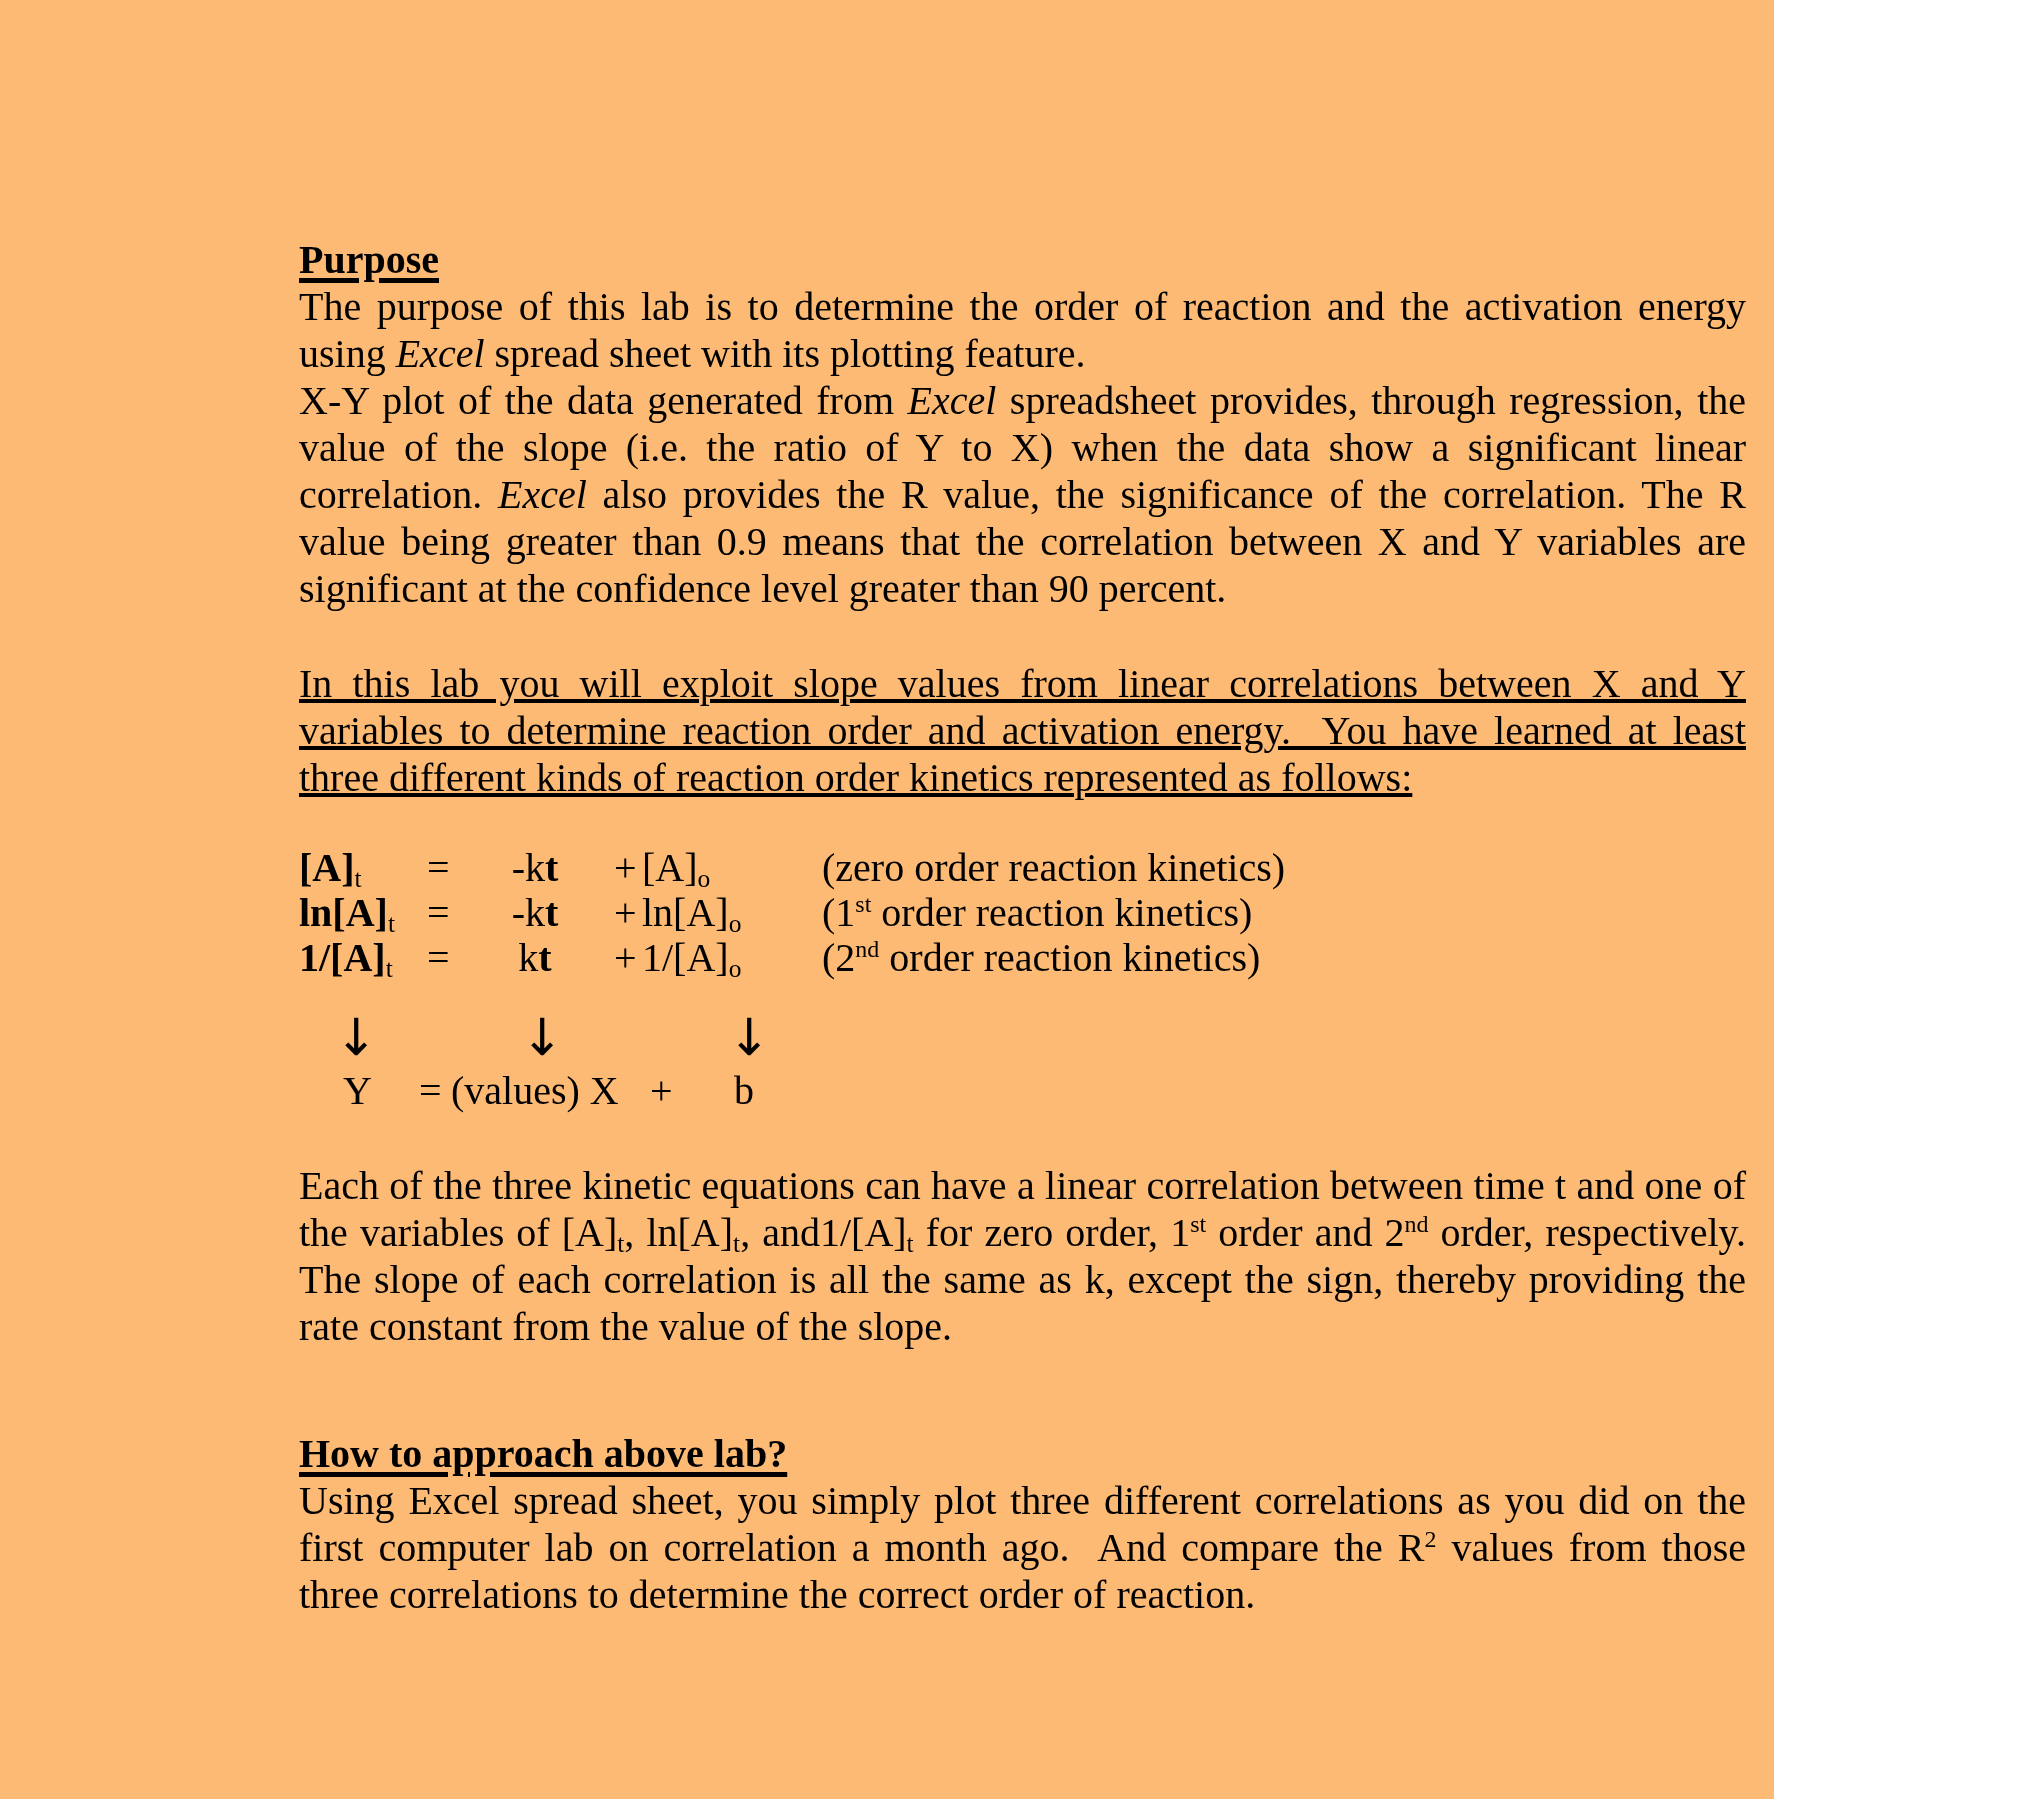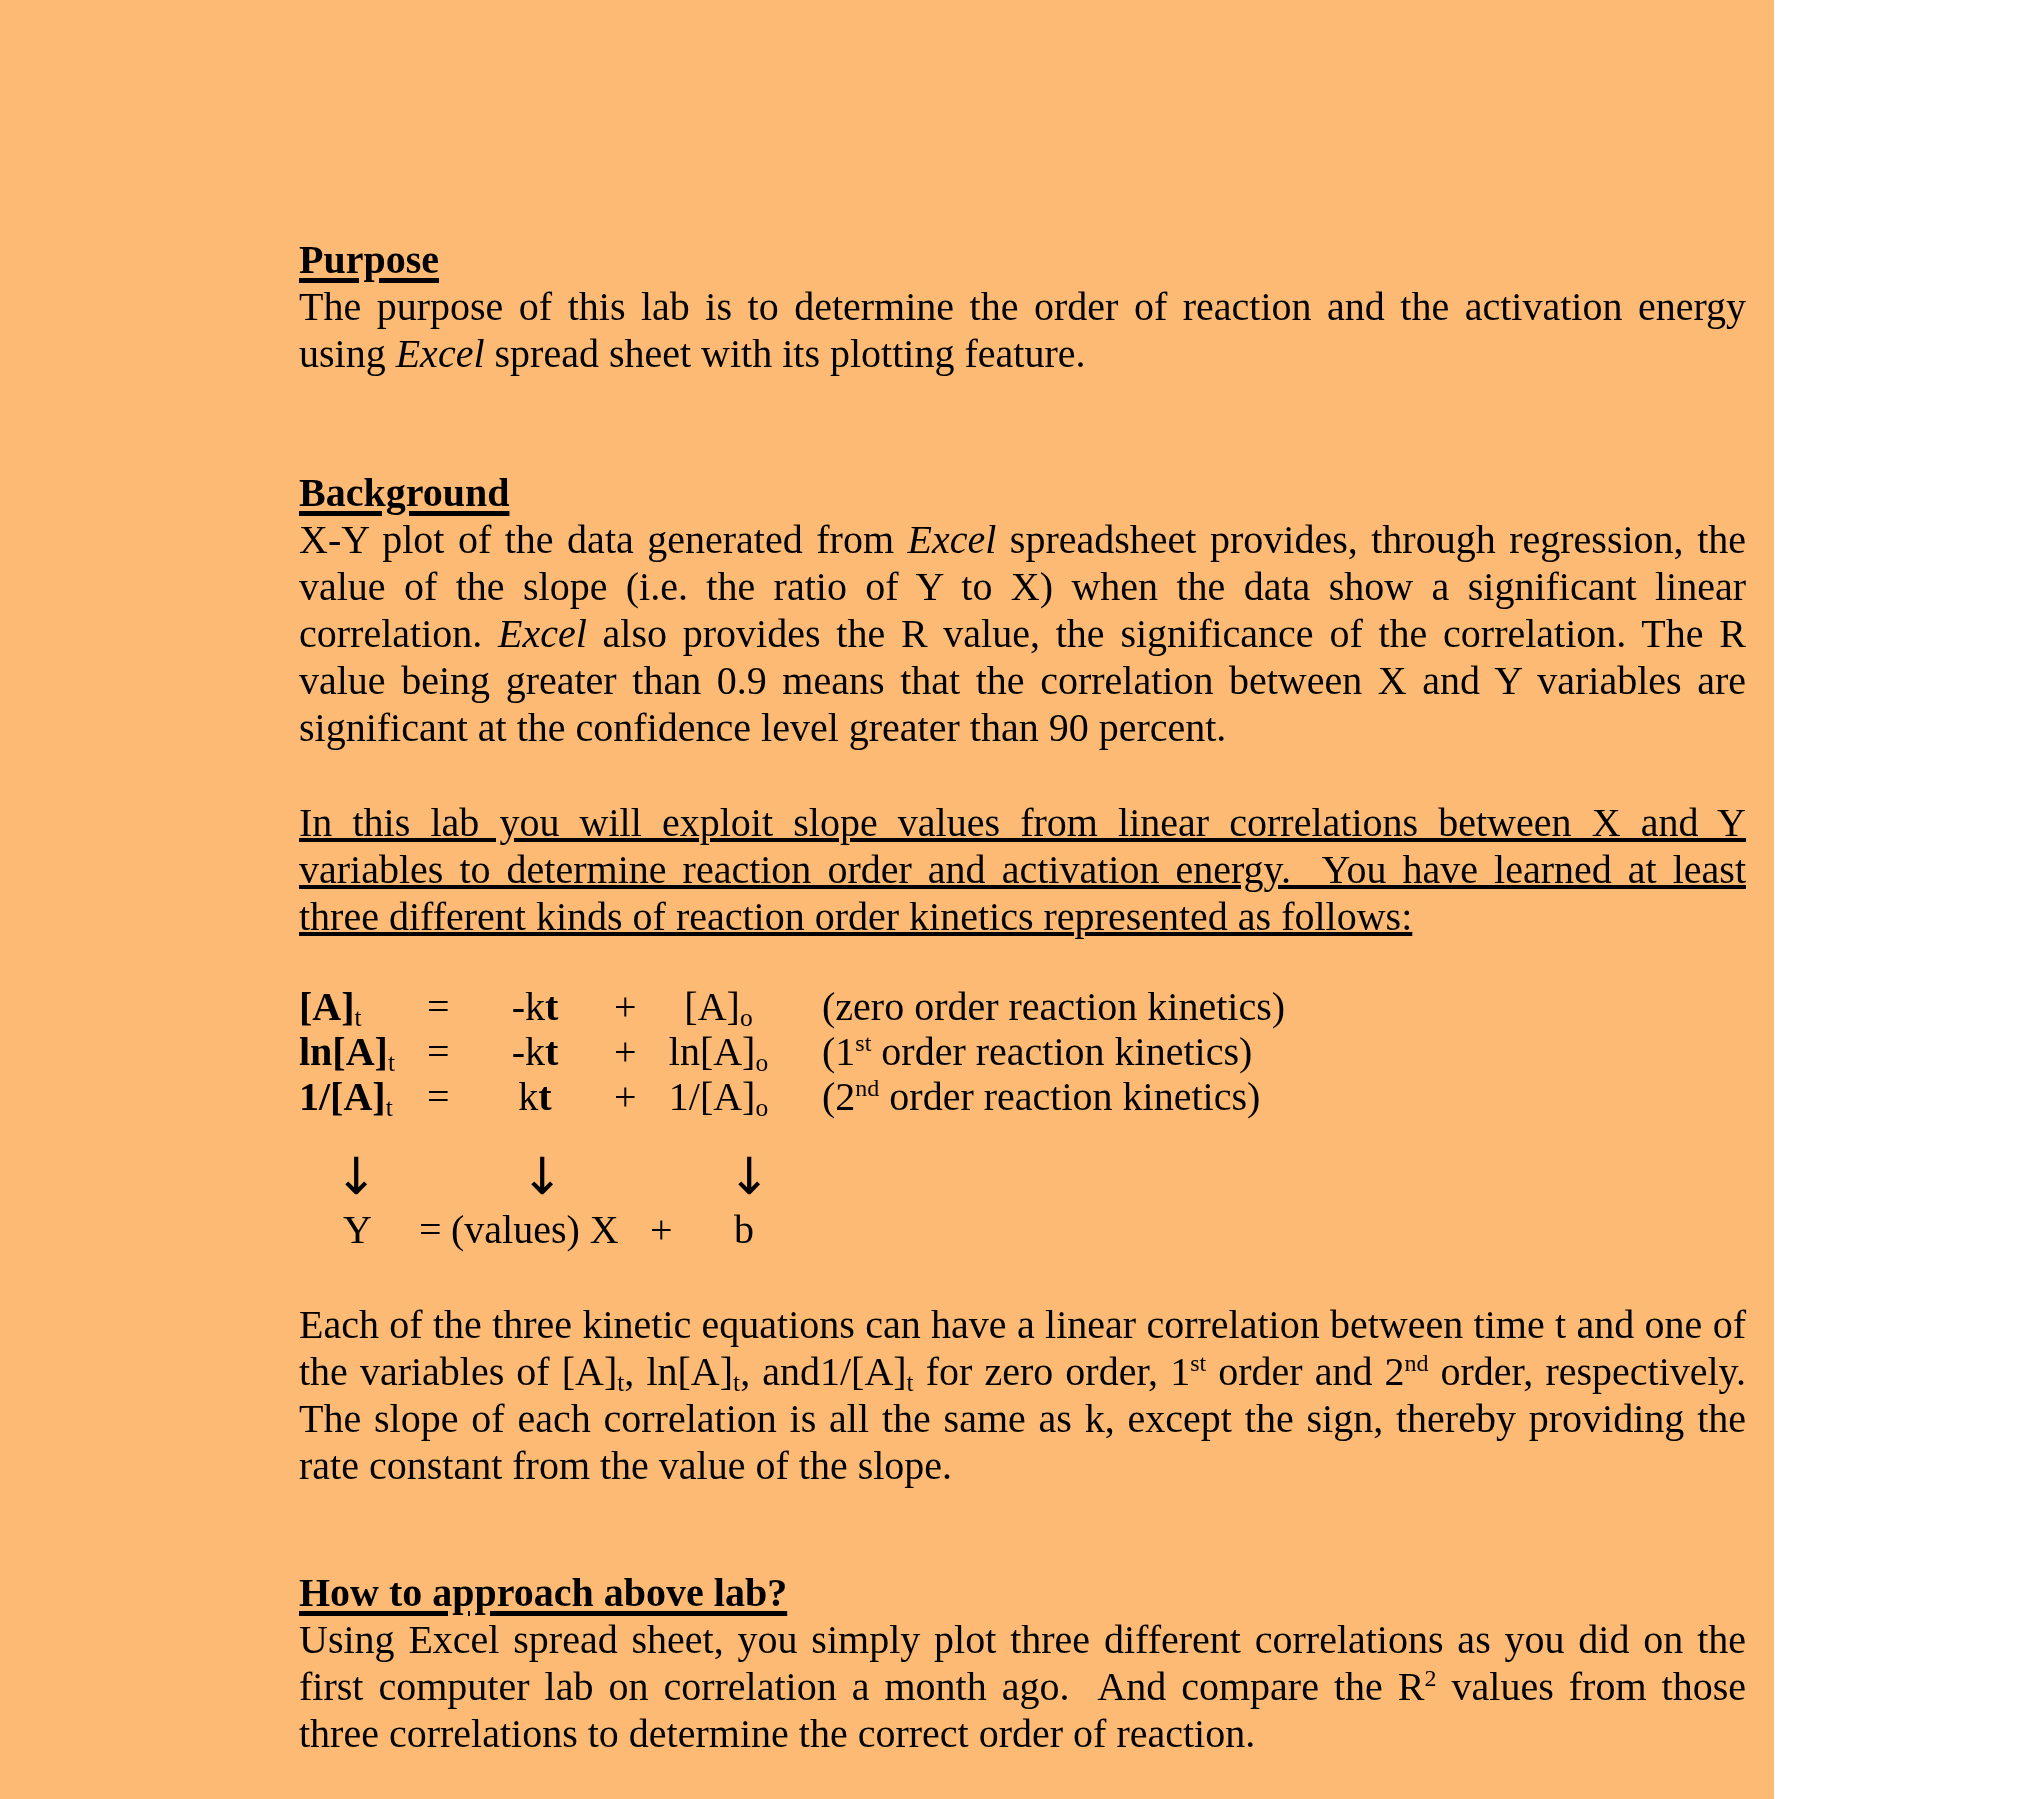--- a/index.html
+++ b/index.html
@@ -40,21 +40,21 @@
   #equations { margin-top: 44px; }
   #each-p { margin-top: 48px; }
   #how-h  { margin-top: 80px; }
 
   .eqrow { position: relative; height: 45px; font-size: 40px; line-height: 45px; }
   .c    { position: absolute; top: 0; white-space: nowrap; }
   .lhs  { left: 0; }
   .eq   { left: 128px; }
   .term { left: 196px; width: 80px; text-align: center; }
   .plus { left: 315px; }
-  .rhs  { left: 343px; width: 153px; text-align: center; }
+  .rhs  { left: 343px; width: 153px; text-align: left; }
   .desc { left: 523px; }
 
   .arrowrow { position: relative; margin-top: 9.6px; height: 77px; }
   .arrow {
     position: absolute; bottom: 3.2px;
     font-family: "DejaVu Sans", sans-serif;
     font-size: 51px; line-height: 1;
   }
   .a1 { left: 36px; }
   .a2 { left: 222px; }
@@ -77,23 +77,20 @@
 <body>
 
 <div class="page">
   <div class="content">
 
     <div class="hline">
       <span class="h">Purpose</span>
     </div>
     <p class="para"><span>The purpose of this lab is to determine the order of reaction and the activation energy using </span><i>Excel</i><span> spread sheet with its plotting feature.</span></p>
 
-    <div class="hline" id="bg-h">
-      <span class="h">Background</span>
-    </div>
     <p class="para"><span>X-Y plot of the data generated from </span><i>Excel</i><span> spreadsheet provides, through regression, the value of the slope (i.e. the ratio of Y to X) when the data show a significant linear correlation. </span><i>Excel</i><span> also provides the R value, the significance of the correlation. The R value being greater than 0.9 means that the correlation between X and Y variables are significant at the confidence level greater than 90 percent.</span></p>
 
     <p class="para" id="bg-p2">In this lab you will exploit slope values from linear correlations between X and Y variables to determine reaction order and activation energy.&nbsp; You have learned at least three different kinds of reaction order kinetics represented as follows:</p>
 
     <div id="equations">
       <div class="eqrow">
         <span class="c lhs"><b>[A]</b><sub>t</sub></span>
         <span class="c eq">=</span>
         <span class="c term"><span>-k</span><b>t</b></span>
         <span class="c plus">+</span>

